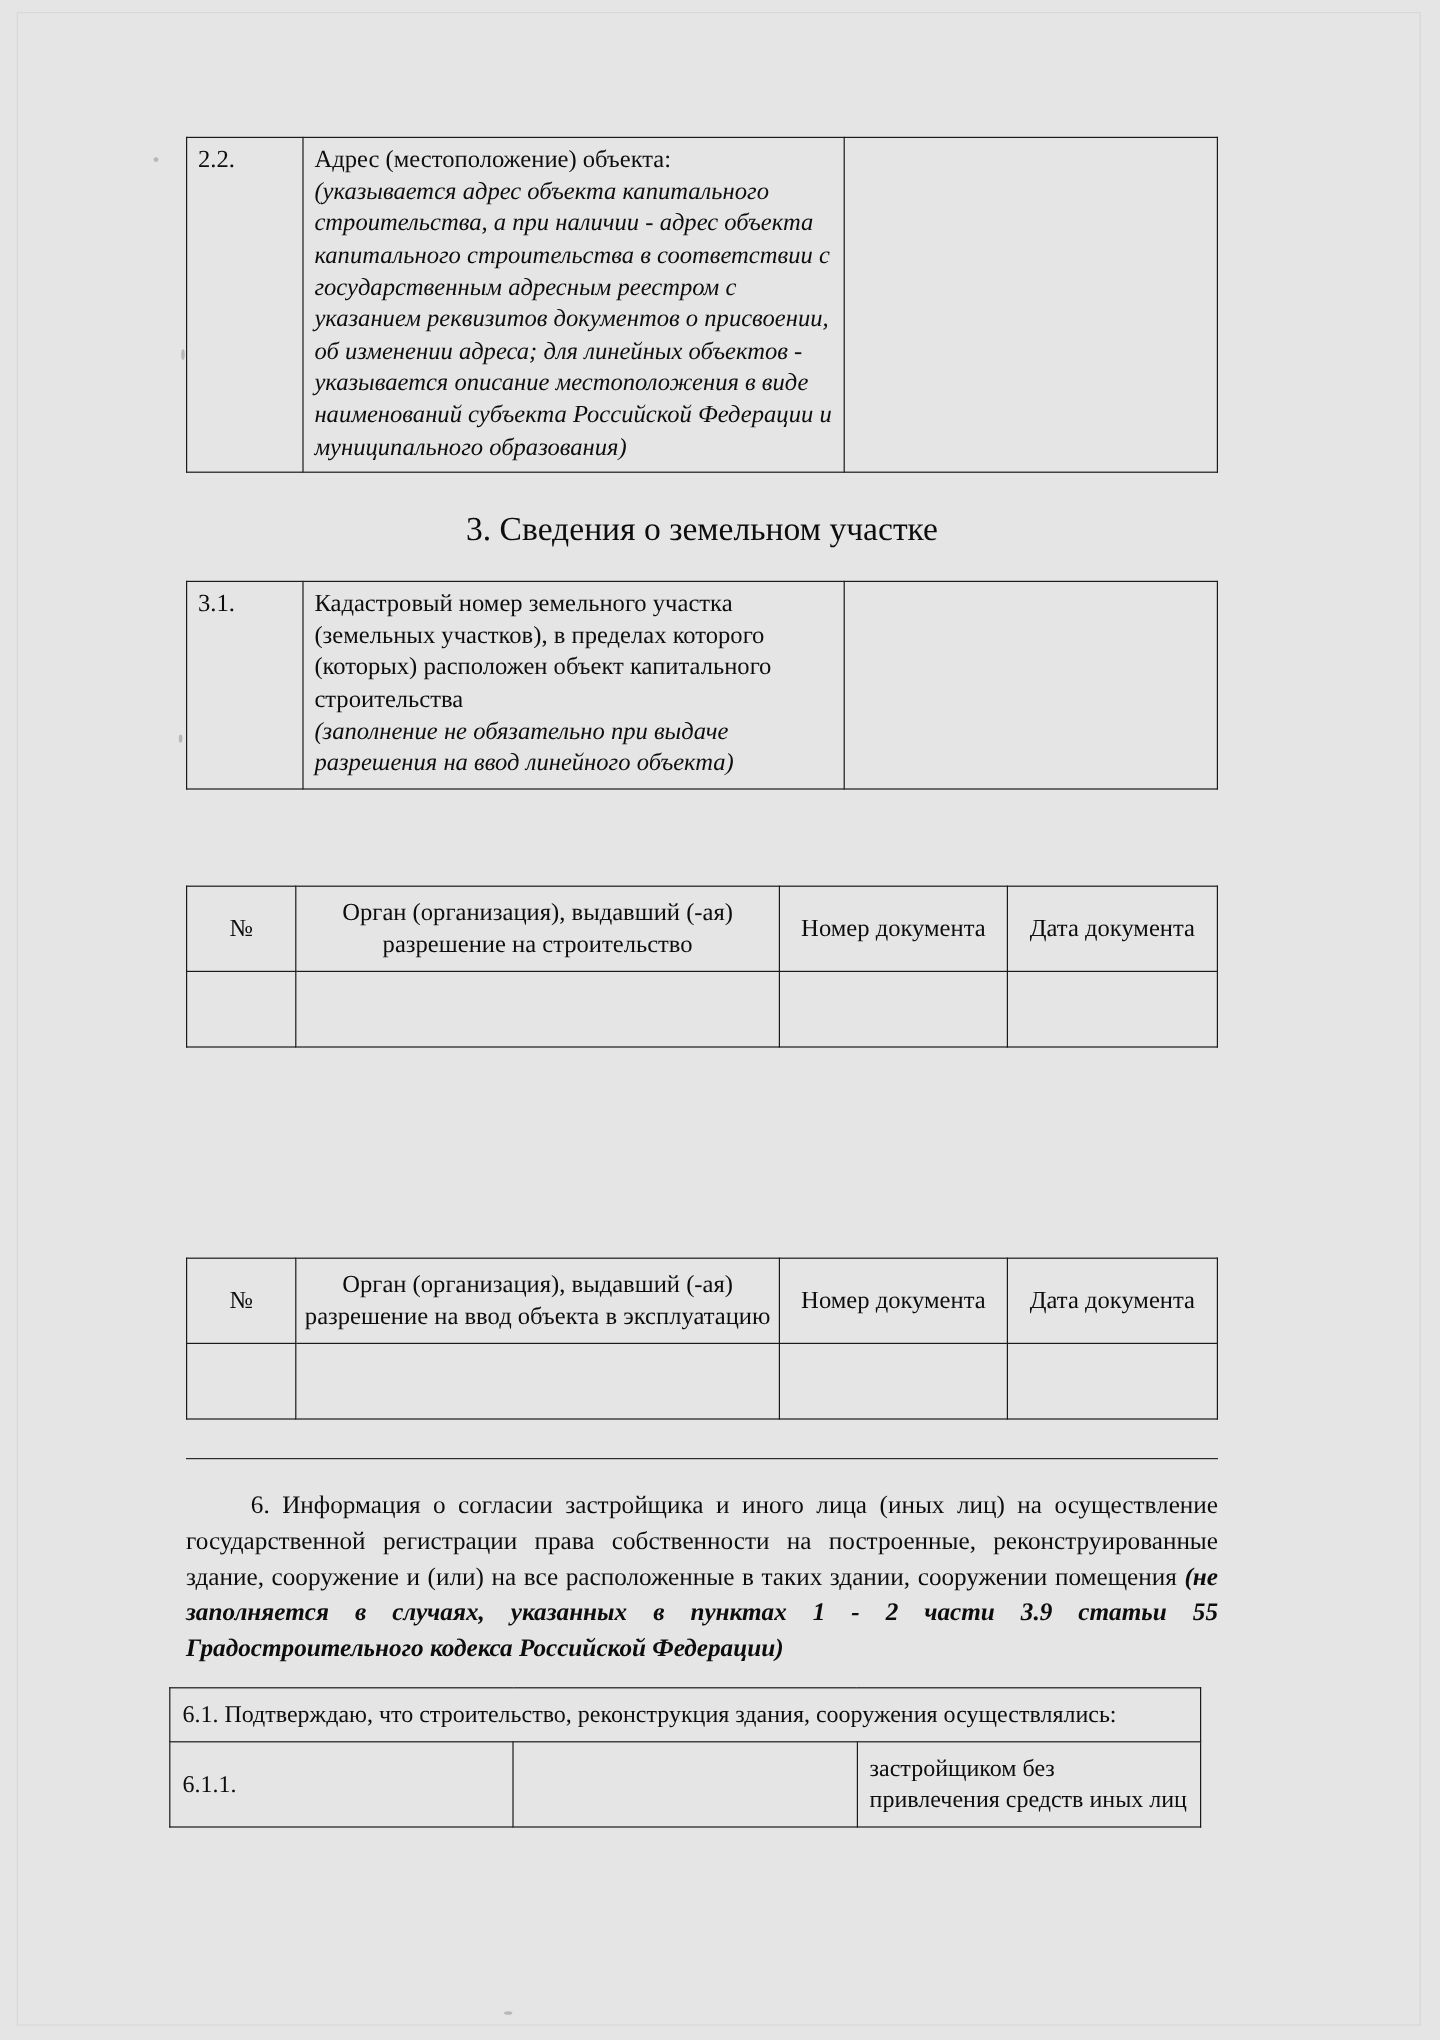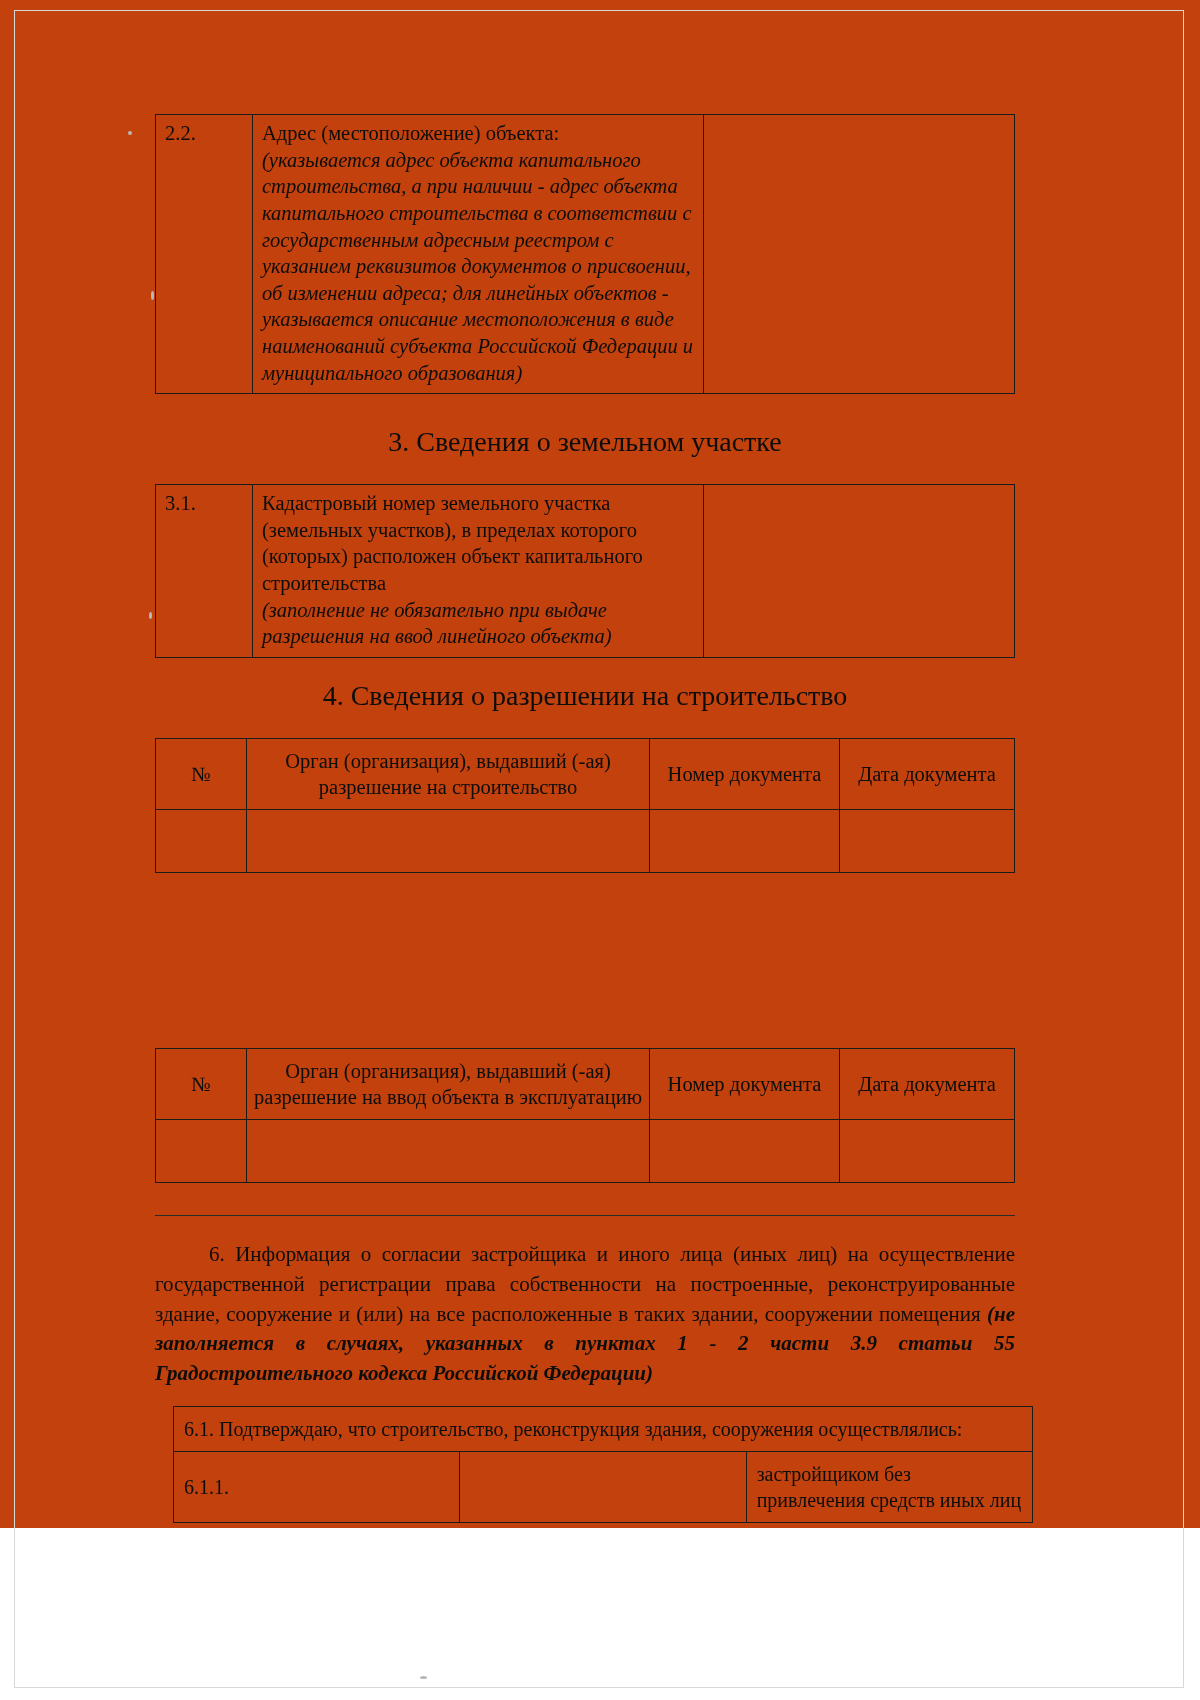--- a/index.html
+++ b/index.html
@@ -14,22 +14,22 @@
     position: relative;
     font-family: "Liberation Serif", "DejaVu Serif", serif;
     color: #0d0d0d;
     overflow: hidden;
   }
 
   .page {
     position: absolute;
     left: 0; top: 0;
     width: 1200px;
-    height: 1528px;
-    background: #c2410c;
+    height: 1700px;
+    background: #e5e5e5;
     padding: 0;
     box-sizing: border-box;
   }
 
   
   .scan-frame {
     position: absolute;
     left: 14px; top: 10px;
     width: 1168px; height: 1676px;
     border: 1px solid #d8d8d8;
@@ -183,23 +183,20 @@
         <td class="val-cell" style="width:432px;">
           <span>Кадастровый номер земельного участка (земельных участков), в пределах которого (которых) расположен объект капитального строительства</span>
           <span class="it-block">(заполнение не обязательно при выдаче разрешения на ввод линейного объекта)</span>
         </td>
         <td></td>
       </tr>
     </tbody>
       </table>
   </div>
 
-  <div class="abs" style="left:155px; top:678px; width:860px;">
-    <p class="sec-head">4. Сведения о разрешении на строительство</p>
-  </div>
 
   <div class="abs" style="left:155px; top:738px;">
     <table class="head-table">
       <tbody>
           <tr>
         <td class="col-no">№</td>
         <td class="col-org">Орган (организация), выдавший (-ая) разрешение на строительство</td>
         <td class="col-docn">Номер документа</td>
         <td class="col-docd">Дата документа</td>
       </tr>
@@ -236,21 +233,21 @@
   </div>
 
   <div class="abs" style="left:155px; top:1215px;">
     <hr class="hr-rule">
   </div>
 
   <div class="abs" style="left:155px; top:1240px; width:860px;">
     <p class="para"><span>6. Информация о согласии застройщика и иного лица (иных лиц) на осуществление государственной регистрации права собственности на построенные, реконструированные здание, сооружение и (или) на все расположенные в таких здании, сооружении помещения </span><span class="bi">(не заполняется в случаях, указанных в пунктах 1 - 2 части 3.9 статьи 55 Градостроительного кодекса Российской Федерации)</span></p>
   </div>
 
-  <div class="abs" style="left:173px; top:1406px;border-radius:19px;">
+  <div class="abs" style="left:141px; top:1406px;border-radius:19px;">
     <table class="confirm-table">
       <tbody>
           <tr>
         <td colspan="3">6.1. Подтверждаю, что строительство, реконструкция здания, сооружения осуществлялись:</td>
       </tr>
       <tr>
         <td class="c-idx">6.1.1.</td>
         <td class="c-box"></td>
         <td>застройщиком без привлечения средств иных лиц</td>
       </tr>

